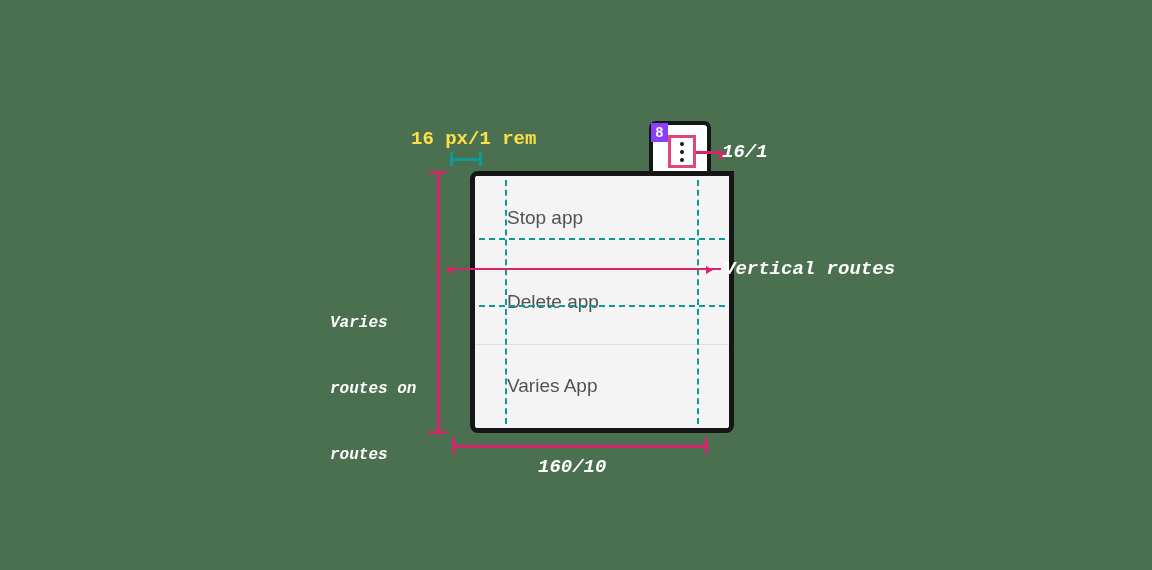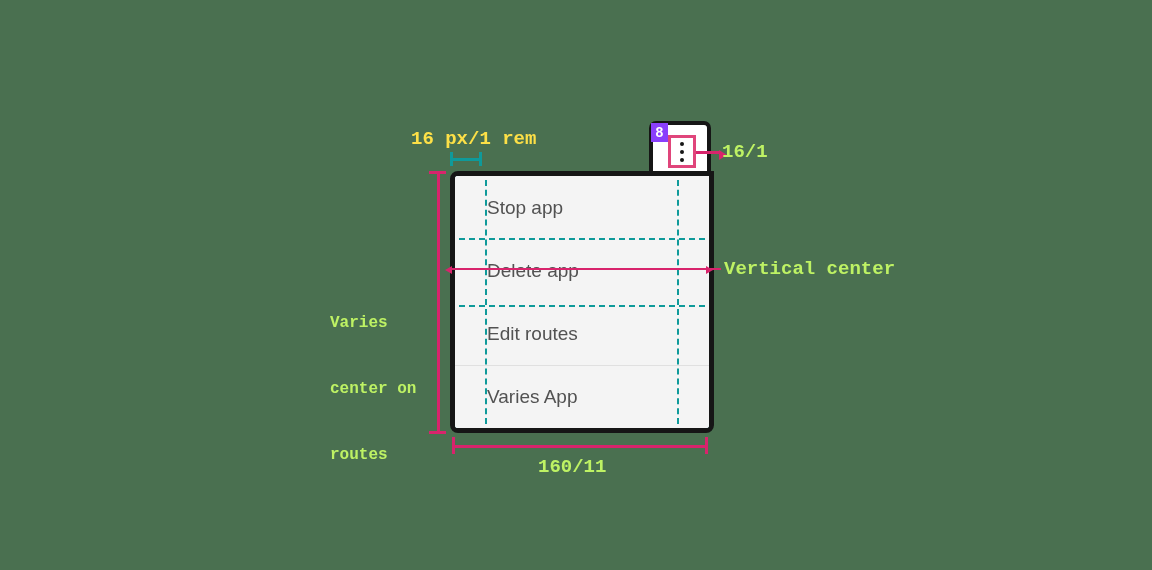--- a/index.html
+++ b/index.html
@@ -22,21 +22,21 @@
   }
 
   
   .anno {
     position: absolute;
     font-family: "Liberation Mono", monospace;
     font-weight: bold;
     white-space: pre;
     letter-spacing: 0px;
   }
-  .anno-pink { color: #bef264; }
+  .anno-pink { color: #ffffff; font-style: italic; }
   .anno-teal { color: #fde047; text-align: center; }
 
   
   .trigger-box {
     position: absolute;
     left: 649px;
     top: 121px;
     width: 62px;
     height: 54px;
     background: #ffffff;
@@ -79,21 +79,21 @@
     display: block;
     width: 4px;
     height: 4px;
     background: #161616;
     border-radius: 50%;
   }
 
   
   .menu-panel {
     position: absolute;
-    left: 450px;
+    left: 470px;
     top: 171px;
     width: 264px;
     height: 262px;
     background: #f4f4f4;
     border: 5px solid #161616;
     border-radius: 8px;
     border-top-right-radius: 0px;
     box-sizing: border-box;
     overflow: hidden;
   }
@@ -286,46 +286,43 @@
     <div class="pad-col left"></div>
     <div class="pad-col right"></div>
 
     <div class="menu-items">
       <div class="menu-item">
         <span>Stop app</span>
       </div>
       <div class="menu-item">
         <span>Delete app</span>
       </div>
-      <div class="menu-item">
-        <span>Edit routes</span>
-      </div>
       <div class="menu-item has-divider">
         <span>Varies App</span>
       </div>
     </div>
 
     <div class="g-v" style="left:30px;"></div>
     <div class="g-v" style="left:222px;"></div>
     <div class="g-h" style="top:62px;"></div>
     <div class="g-h" style="top:129px;"></div>
   </div>
 
   <div class="center-line"></div>
   <div class="vc-arrow"></div>
-  <div class="anno anno-pink" style="left:724px; top:258px; font-size:19px;">Vertical center</div>
+  <div class="anno anno-pink" style="left:724px; top:258px; font-size:19px;">Vertical routes</div>
 
   <div class="vline" style="left:437px; top:171px; height:262px;"></div>
   <div class="cap-h" style="left:429px; top:171px;"></div>
   <div class="cap-h" style="left:429px; top:431px;"></div>
 
   <div class="anno anno-pink anno-left-block">
     <div>Varies</div>
-    <div>center on</div>
+    <div>routes on</div>
     <div>routes</div>
   </div>
 
   <div class="hline" style="left:452px; top:445px; width:253px;"></div>
   <div class="cap-v" style="left:452px; top:437px;"></div>
   <div class="cap-v" style="left:705px; top:437px;"></div>
-  <div class="anno anno-pink" style="left:538px; top:456px; font-size:19px;">160/11</div>
+  <div class="anno anno-pink" style="left:538px; top:456px; font-size:19px;">160/10</div>
 
 </div>
 
 </body></html>

